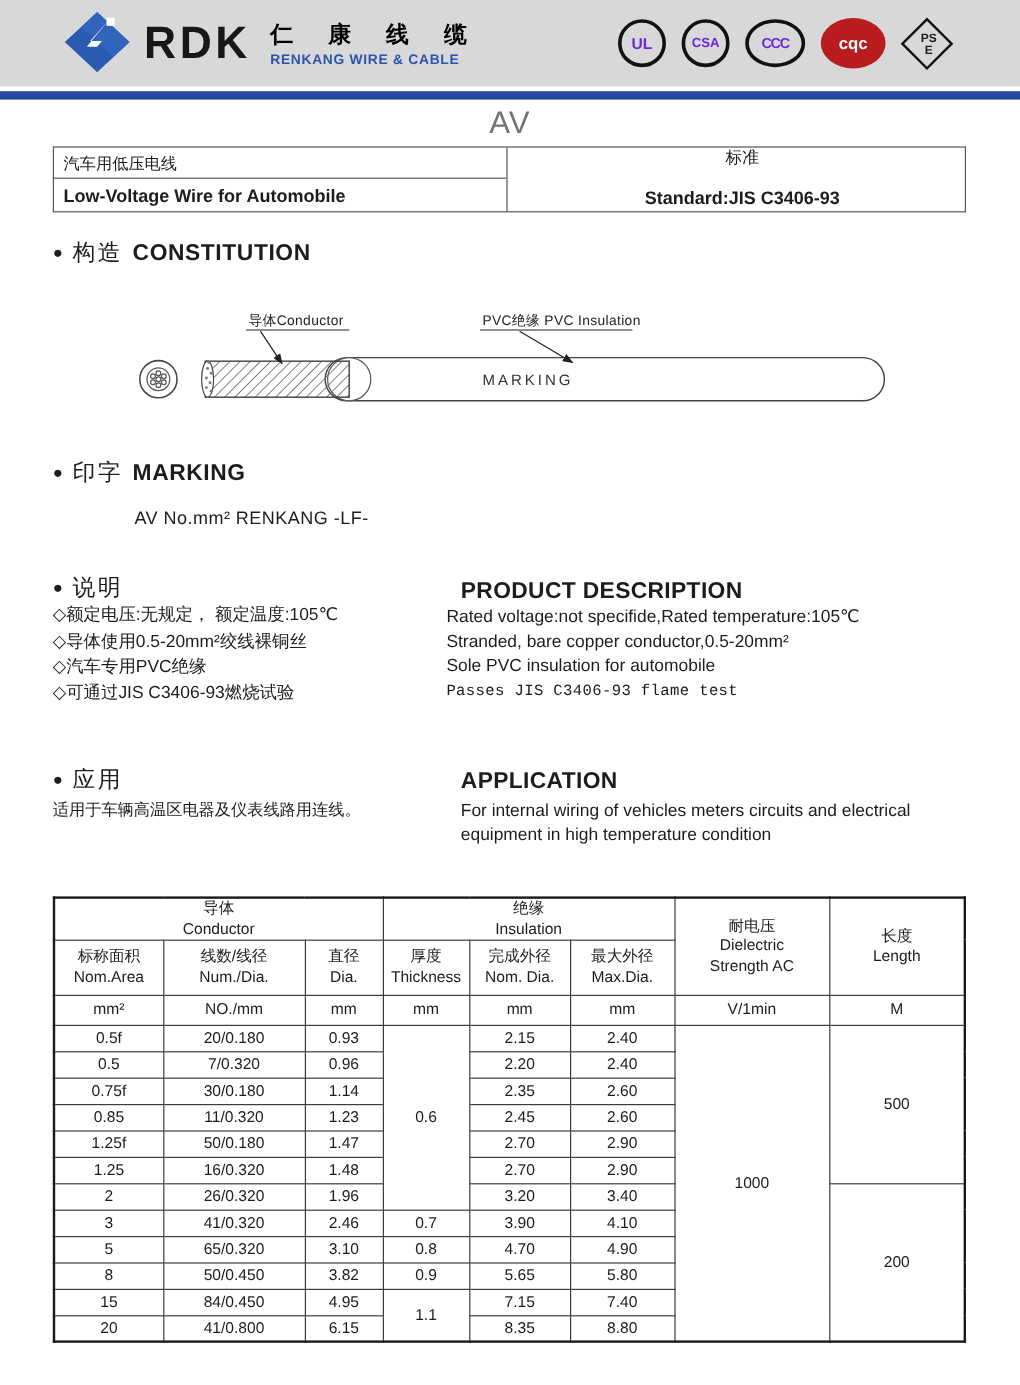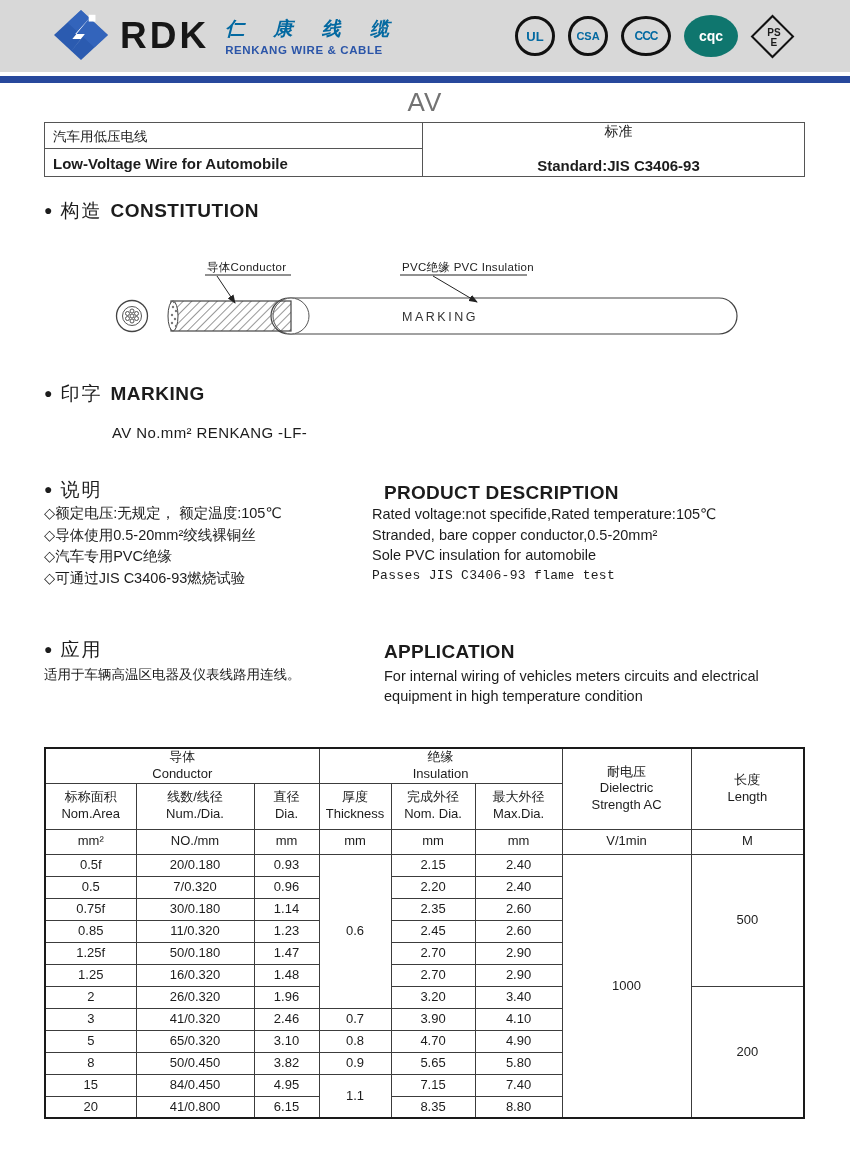--- a/index.html
+++ b/index.html
@@ -5,28 +5,28 @@
   * { margin:0; padding:0; box-sizing:border-box; }
   body { background:#fff; font-family:"Liberation Sans","DejaVu Sans",sans-serif; color:#1c1c1c; }
   .page { position:relative; width:850px; height:1128px; background:#ffffff; overflow:hidden; margin:0 auto; }
 
   
   .header-band { position:absolute; left:0; top:0; width:850px; height:72px; background:#d8d8d8; }
   .logo-wrap { position:absolute; left:52px; top:9px; display:flex; align-items:center; gap:10px; }
   .logo-mark { width:58px; height:54px; }
   .logo-rdk { font-size:37px; font-weight:900; letter-spacing:3px; color:#171717; transform:scaleY(1.02); }
   .logo-right { display:flex; flex-direction:column; margin-left:6px; }
-  .logo-cn { color:#0369a1; font-size:19px; font-weight:700; letter-spacing:12px; white-space:nowrap;font-style:italic; }
+  .logo-cn { color:#000000; font-size:19px; font-weight:700; letter-spacing:12px; white-space:nowrap; }
   .logo-en { color:#2b55a8; font-size:11.5px; font-weight:700; letter-spacing:0.6px; margin-top:2px; }
 
   .certs { position:absolute; right:56px; top:0; height:72px; display:flex; align-items:center; gap:13px; }
-  .cert { display:flex; align-items:center; justify-content:center; color:#0369a1; font-weight:800; }
+  .cert { display:flex; align-items:center; justify-content:center; color:#6d28d9; font-weight:800; }
   .cert-circle { width:40px; height:40px; border:3px solid #111; border-radius:50%; font-size:13px; }
   .cert-oval { width:50px; height:40px; border:3px solid #111; border-radius:50%; font-size:12px; letter-spacing:-1px; }
-  .cert-oval-filled { width:54px; height:42px; background:#0f766e; border-radius:50%; color:#fff; font-size:14px; letter-spacing:0;text-align:center; }
+  .cert-oval-filled { width:54px; height:42px; background:#b91c1c; border-radius:50%; color:#fff; font-size:14px; letter-spacing:0;text-align:center; }
   .cert-diamond { width:31px; height:31px; border:2px solid #111; transform:rotate(45deg); margin:0 6px; }
   .cert-diamond .inner { transform:rotate(-45deg); width:31px; height:27px; display:flex; flex-direction:column; align-items:center; justify-content:center; font-size:10px; line-height:10px; font-weight:700; }
 
   .blue-bar { position:absolute; left:0; top:76px; width:850px; height:7px; background:#27489c; }
 
   
   .doc-title { position:absolute; left:0; top:87px; width:850px; text-align:center; color:#737373; font-size:26px; font-weight:400; letter-spacing:1px; }
   .product-table { position:absolute; left:44px; top:122px; width:761px; height:55px; border:1px solid #555; display:grid; grid-template-columns:378px 1fr; }
   .pt-left { display:grid; grid-template-rows:26px 1fr; border-right:1px solid #555; }
   .pt-name-cn { border-bottom:1px solid #555; font-size:13.5px; padding:5px 0 0 8px; }

